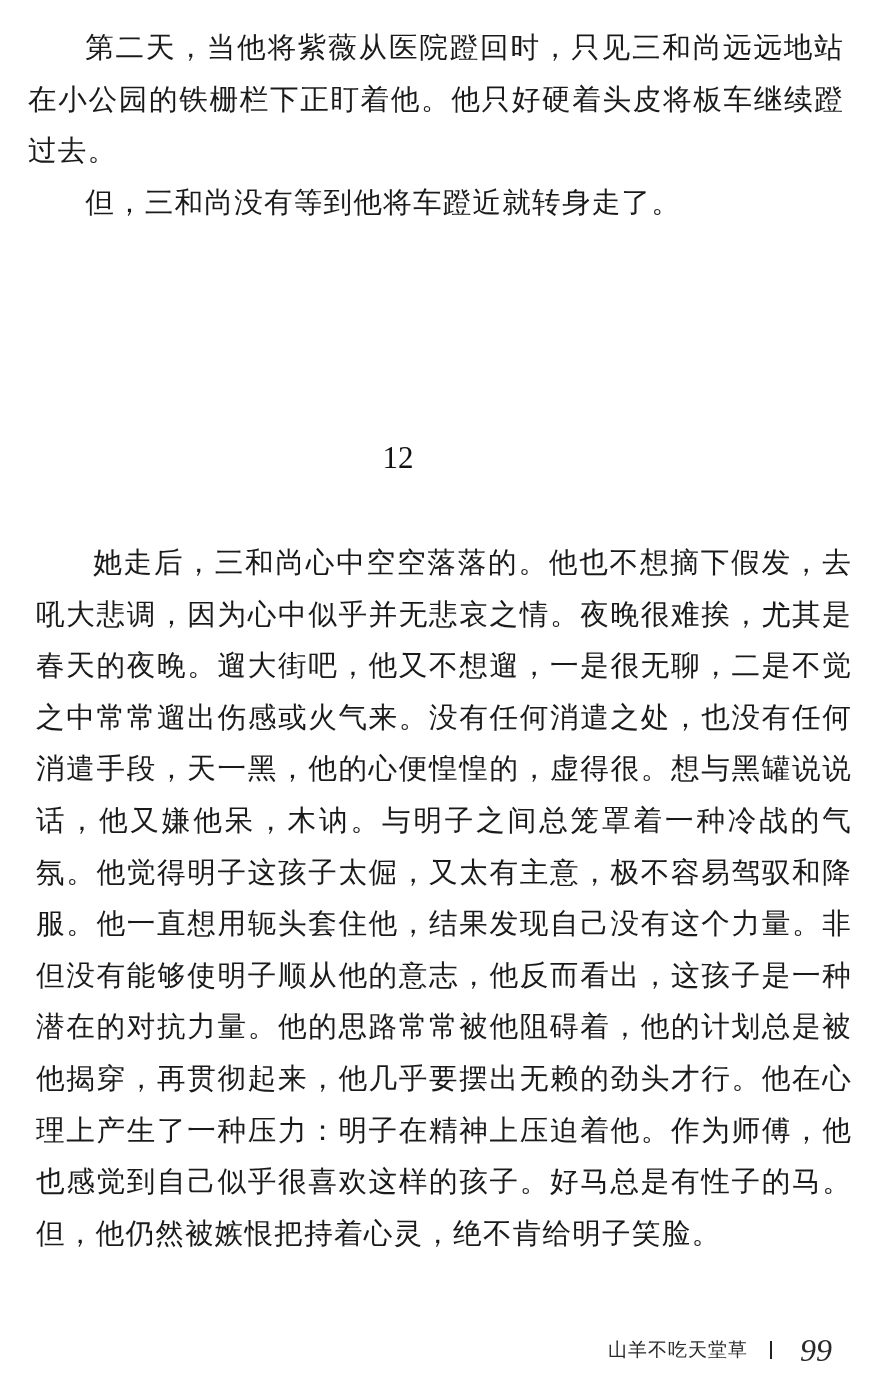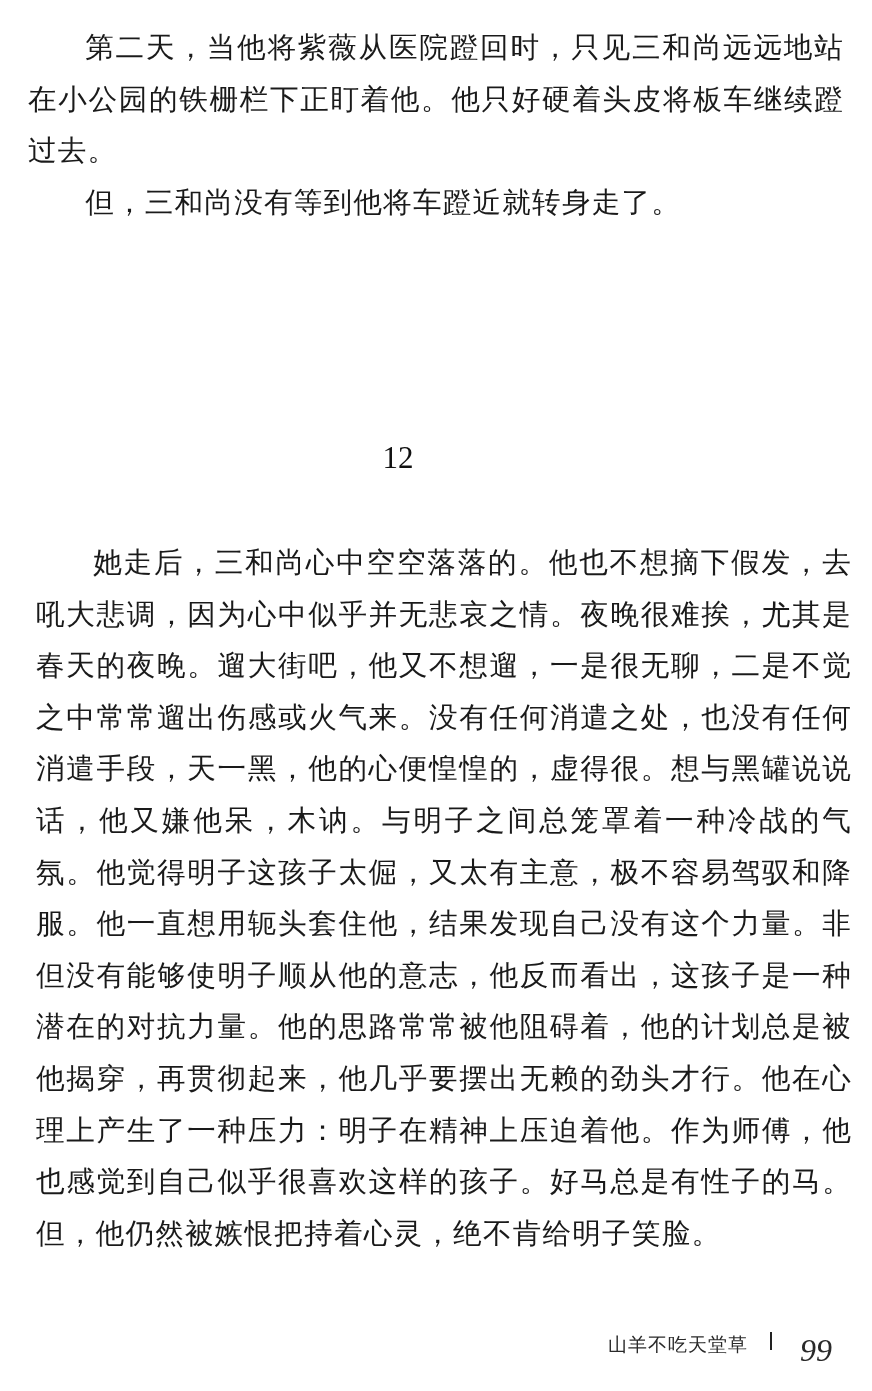--- a/index.html
+++ b/index.html
@@ -47,21 +47,21 @@
       top: 537px;
       width: 816px;
       margin-left: 8px;
     }
     .footer {
       position: absolute;
       top: 1332px;
       right: 40px;
       height: 36px;
       display: flex;
-      align-items: flex-start;
+      align-items: center;
       color: #2a2a2a;
     }
     .footer-title {
       font-family: "DejaVu Sans", "Liberation Sans", sans-serif;
       font-size: 19px;
       letter-spacing: 1px;
     }
     .footer-sep {
       display: inline-block;
       width: 2px;

